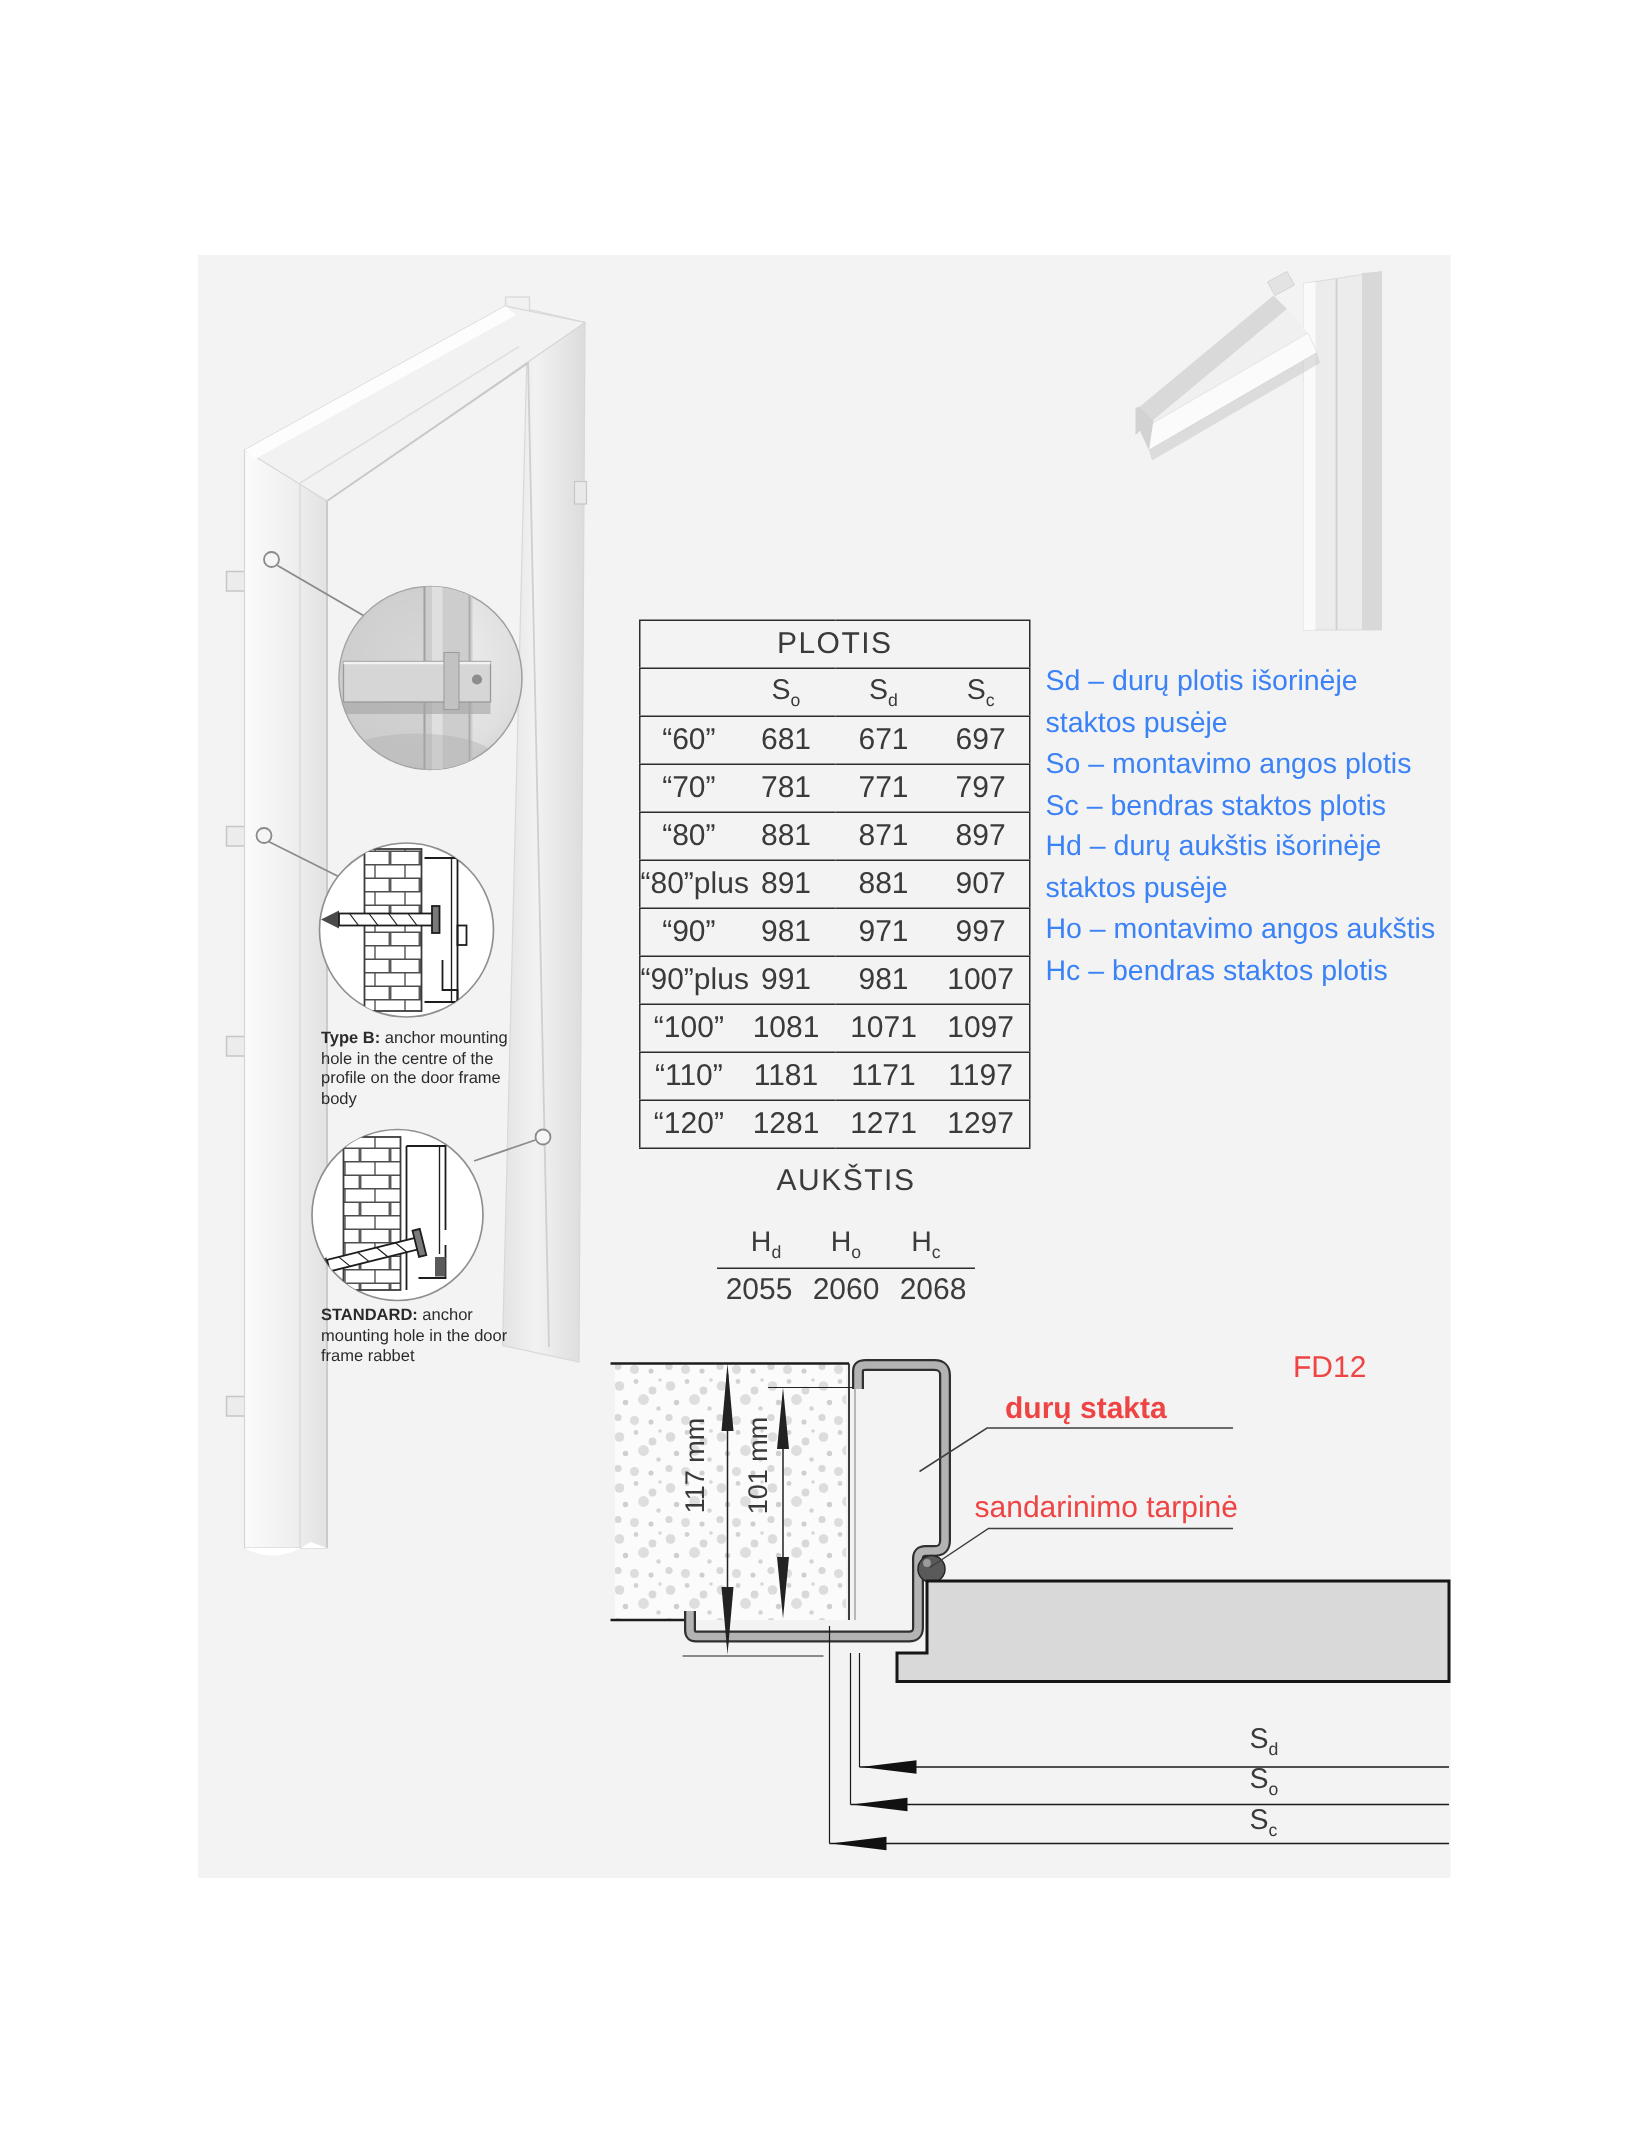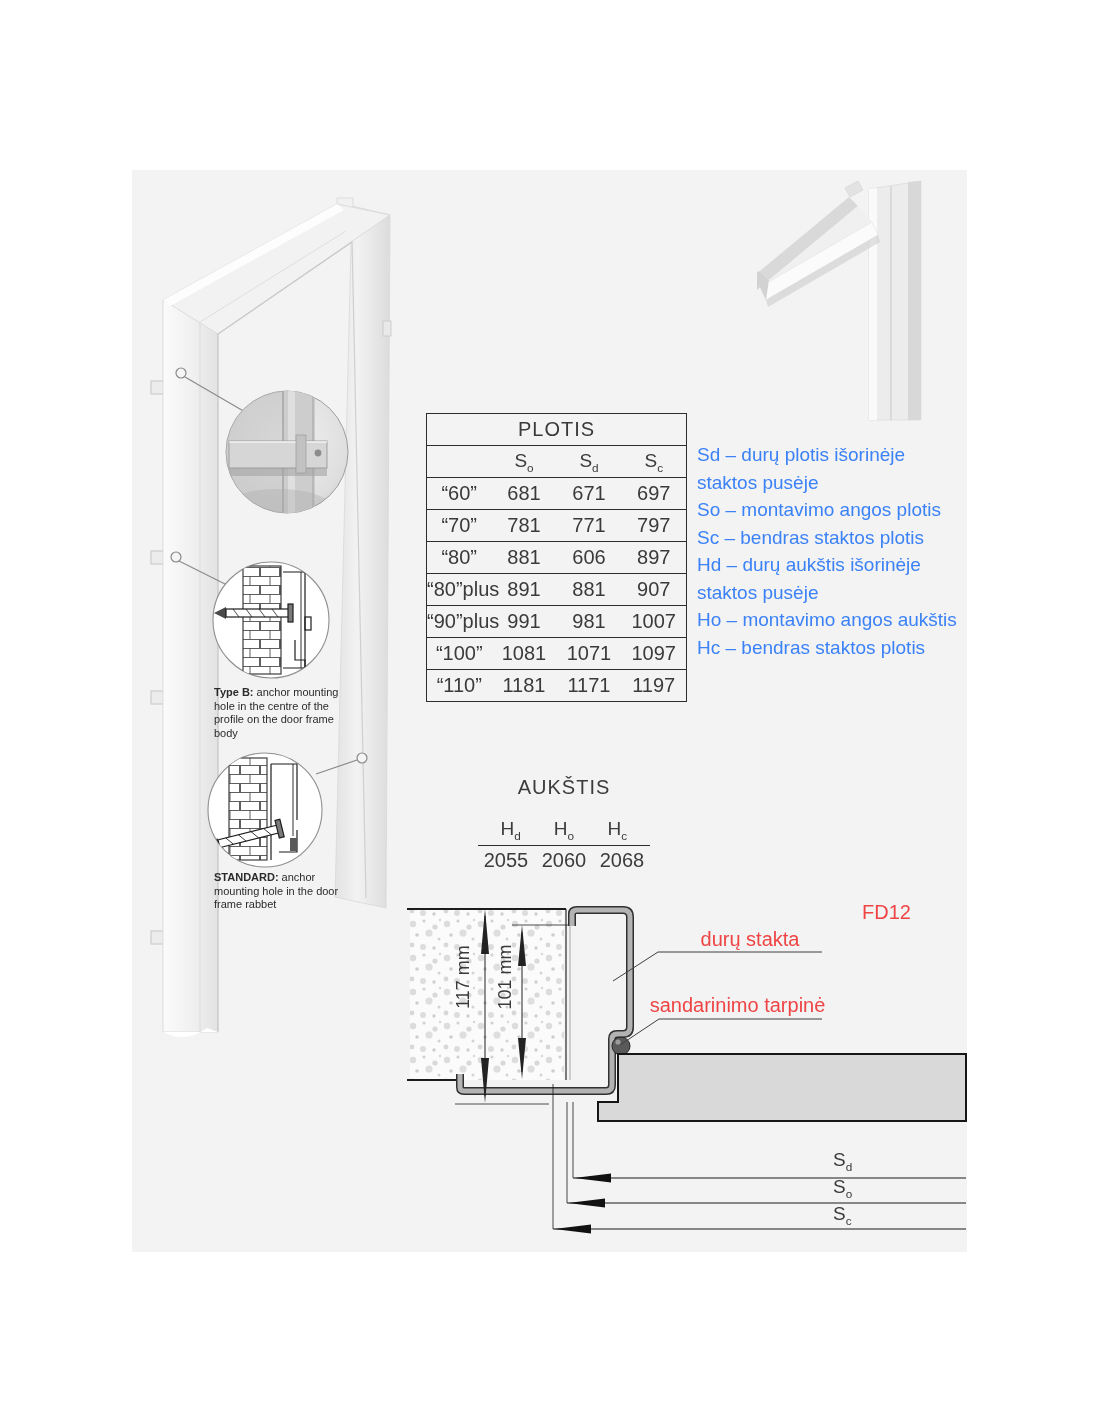--- a/index.html
+++ b/index.html
@@ -256,46 +256,58 @@
       </tr>
   <tr>
         <td class="rlab">“70”</td>
         <td class="rval">781</td>
         <td class="rval">771</td>
         <td class="rval">797</td>
       </tr>
   <tr>
         <td class="rlab">“80”</td>
         <td class="rval">881</td>
-        <td class="rval">606</td>
+        <td class="rval">871</td>
         <td class="rval">897</td>
       </tr>
   <tr>
         <td class="rlab">“80”plus</td>
         <td class="rval">891</td>
         <td class="rval">881</td>
         <td class="rval">907</td>
       </tr>
   <tr>
+        <td class="rlab">“90”</td>
+        <td class="rval">981</td>
+        <td class="rval">971</td>
+        <td class="rval">997</td>
+      </tr>
+  <tr>
         <td class="rlab">“90”plus</td>
         <td class="rval">991</td>
         <td class="rval">981</td>
         <td class="rval">1007</td>
       </tr>
   <tr>
         <td class="rlab">“100”</td>
         <td class="rval">1081</td>
         <td class="rval">1071</td>
         <td class="rval">1097</td>
       </tr>
   <tr>
         <td class="rlab">“110”</td>
         <td class="rval">1181</td>
         <td class="rval">1171</td>
         <td class="rval">1197</td>
+      </tr>
+  <tr>
+        <td class="rlab">“120”</td>
+        <td class="rval">1281</td>
+        <td class="rval">1271</td>
+        <td class="rval">1297</td>
       </tr>
 </tbody>
   </table>
 
 <div class="htab">
   <div class="hd-title">AUKŠTIS</div>
   <div class="hrow">
     <span class="cell"><span>H</span><sub>d</sub></span>
     <span class="cell"><span>H</span><sub>o</sub></span>
     <span class="cell"><span>H</span><sub>c</sub></span>
@@ -317,19 +329,19 @@
 </div>
 
 <div class="co co1">
   <span class="co-bold">Type B:</span><span>anchor mounting hole in the centre of the profile on the door frame body</span>
 </div>
 <div class="co co2">
   <span class="co-bold">STANDARD:</span><span>anchor mounting hole in the door frame rabbet</span>
 </div>
 
 <div class="slab" style="left:862px;top:901px;">FD12</div>
-<div class="slab" style="left:670px;top:928px;width:160px;text-align:center;">durų stakta</div>
+<div class="slab" style="left:670px;top:928px;width:160px;text-align:left;font-weight:bold;">durų stakta</div>
 <div class="slab" style="left:645px;top:994px;width:185px;text-align:center;">sandarinimo tarpinė</div>
 <div class="rot" style="left:421px;top:967px;">117 mm</div>
 <div class="rot" style="left:463px;top:967px;">101 mm</div>
 <div class="dimS" style="left:833px;top:1149px;"><span>S</span><sub>d</sub></div>
 <div class="dimS" style="left:833px;top:1176px;"><span>S</span><sub>o</sub></div>
 <div class="dimS" style="left:833px;top:1203px;"><span>S</span><sub>c</sub></div>
 
 </body></html>

